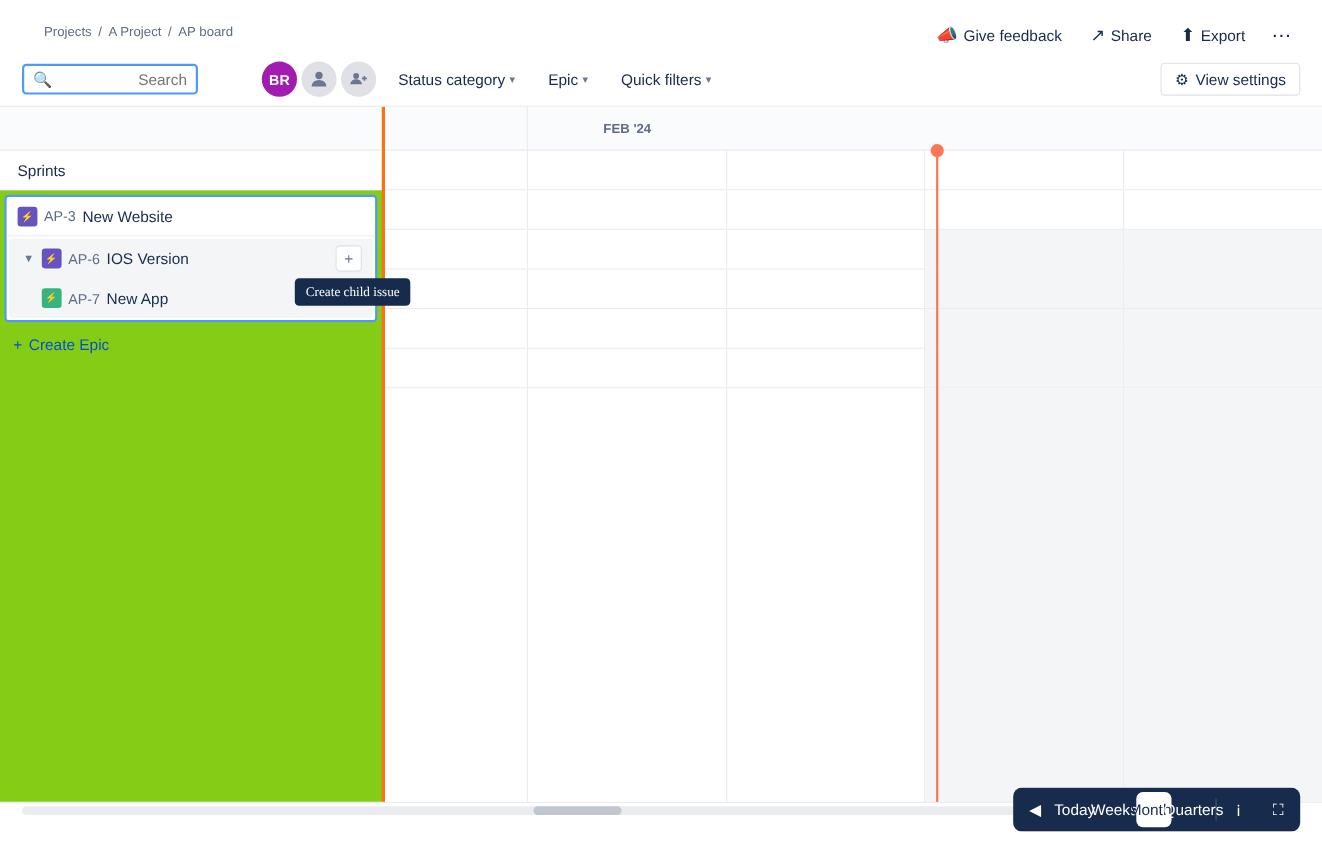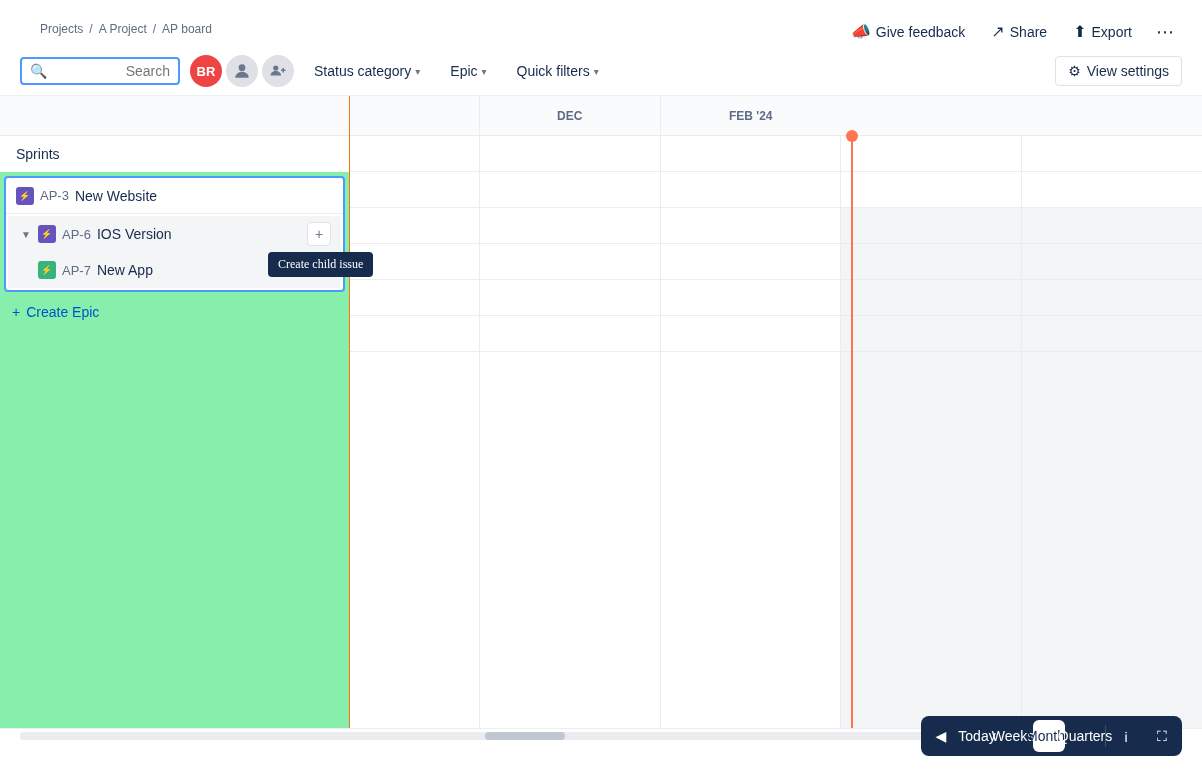--- a/index.html
+++ b/index.html
@@ -16,29 +16,29 @@
     .header-right { display: flex; align-items: center; gap: 6px; padding-top: 6px; }
 
     .header-right button { display: flex; align-items: center; gap: 5px; background: none; border: none; cursor: pointer; color: #172b4d; font-size: 14px; padding: 6px 10px; border-radius: 4px; }
 
     
     .filter-bar { display: flex; align-items: center; padding: 8px 20px; gap: 10px; border-bottom: 1px solid #ebecf0; }
     .search-box { display: flex; align-items: center; border: 2px solid #4c9aff; border-radius: 4px; padding: 4px 8px; gap: 6px; width: 160px; }
     .search-box input { border: none; outline: none; font-size: 14px; width: 100%; text-align: right; }
     .avatar-group { display: flex; align-items: center; gap: 4px; }
     .avatar { width: 32px; height: 32px; border-radius: 50%; display: flex; align-items: center; justify-content: center; font-weight: 700; font-size: 13px; }
-    .avatar-br { background: #ef4444; color: #fff; }
+    .avatar-br { background: #a21caf; color: #fff; margin-left: 48px; }
     .avatar-anon { background: #dfe1e6; color: #5e6c84; font-size: 18px; }
     .avatar-add { background: #dfe1e6; color: #5e6c84; width: 32px; height: 32px; border-radius: 50%; display: flex; align-items: center; justify-content: center; cursor: pointer; font-size: 18px; }
 
     .filter-btn { display: flex; align-items: center; gap: 4px; background: none; border: none; cursor: pointer; color: #172b4d; font-size: 14px; padding: 5px 10px; border-radius: 4px; }
     .filter-btn .chevron { font-size: 10px; color: #6b778c; }
 
     .view-settings-btn { display: flex; align-items: center; gap: 6px; background: none; border: 1px solid #dfe1e6; cursor: pointer; color: #172b4d; font-size: 14px; padding: 6px 12px; border-radius: 4px; margin-left: auto; }
-    .left-panel { width: 350px; min-width: 350px; border-right: 1px solid #f97316; background: #86efac; }
+    .left-panel { width: 350px; min-width: 350px; border-right: 3px solid #f97316; background: #84cc16; }
     .right-panel { flex: 1; overflow: hidden; position: relative; }
 
     .left-header { height: 40px; background: #fafbfc; border-bottom: 1px solid #ebecf0; }
     .row-label { display: flex; align-items: center; padding: 0 16px; height: 36px; font-size: 14px; color: #172b4d; background: #fff; }
     .epic-row { display: flex; align-items: center; padding: 0 10px; height: 36px; font-size: 14px; cursor: pointer; }
     .epic-icon { width: 18px; height: 18px; border-radius: 3px; background: #6554c0; display: flex; align-items: center; justify-content: center; color: #fff; font-size: 10px; font-weight: 700; margin-right: 6px; flex-shrink: 0; }
     .epic-id { color: #5e6c84; font-size: 13px; margin-right: 6px; }
     .epic-name { color: #172b4d; font-size: 14px; }
     .collapse-arrow { width: 16px; height: 16px; display: flex; align-items: center; justify-content: center; margin-right: 4px; cursor: pointer; color: #6b778c; font-size: 10px; }
     .add-child-btn { width: 24px; height: 24px; border: 1px solid #dfe1e6; border-radius: 4px; background: #fff; display: flex; align-items: center; justify-content: center; cursor: pointer; margin-left: auto; font-size: 14px; color: #6b778c; }
@@ -185,21 +185,20 @@
       <div class="create-epic">
         <span>+</span>
         <span>Create Epic</span>
       </div>
     </div>
 
     <div class="right-panel" style="position:relative; overflow:hidden;">
 
       <div style="display:grid; grid-template-columns: 130px 1fr 1fr 1fr 1fr; height:40px; border-bottom:1px solid #ebecf0; background:#fafbfc;">
         <div style="border-right:1px solid #ebecf0;"></div>
-        <div style="display:flex; align-items:center; justify-content:center; font-size:12px; font-weight:600; color:#5e6c84; border-right:1px solid #ebecf0;">DEC</div>
         <div style="display:flex; align-items:center; justify-content:center; font-size:12px; font-weight:600; color:#5e6c84;">FEB '24</div>
       </div>
 
       <div style="display:grid; grid-template-columns:130px 1fr 1fr 1fr 1fr; height:36px; border-bottom:1px solid #ebecf0;">
         <div style="border-right:1px solid #ebecf0;"></div>
         <div style="border-right:1px solid #ebecf0;"></div>
         <div style="border-right:1px solid #ebecf0;"></div>
         <div style="border-right:1px solid #ebecf0;"></div>
         <div></div>
       </div>

